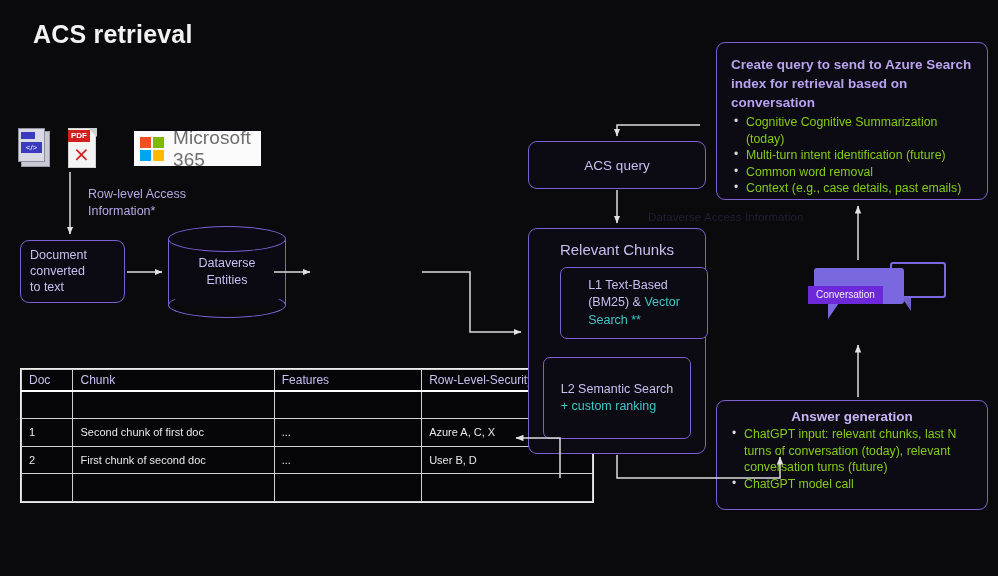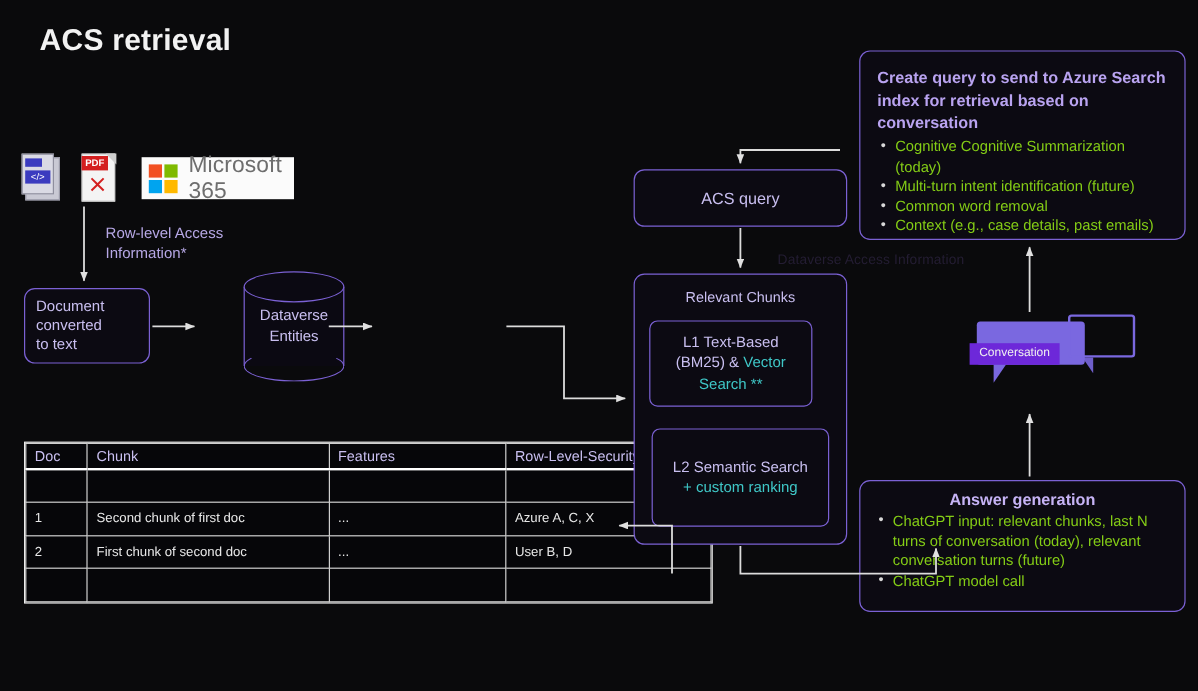--- a/index.html
+++ b/index.html
@@ -23,21 +23,20 @@
   
   .pbox {
     position: absolute;
     border: 1.3px solid #7b61d4;
     border-radius: 9px;
     background: #0c0a12;
   }
   .pbox.tight { border-radius: 7px; }
   .ctr {
     display: flex; align-items: center; justify-content: center;
-    text-align: center;
   }
   
   .lav   { color: #c9bff0; }
   .teal  { color: #3fc7c7; }
   
   #doc-box {
     left: 20px; top: 240px; width: 105px; height: 63px;
     padding: 6px 0 0 9px;
     font-size: 12.5px; line-height: 16px;
   }
@@ -56,21 +55,21 @@
     background: #0b0912;
   }
   .cyl .top { top: 0; }
   .cyl .bot { bottom: 0; background: transparent; border-top-color: transparent; }
   .cyl .lbl {
     position: absolute; left: 0; top: 0; width: 100%; height: 100%;
     display: flex; align-items: center; justify-content: center;
     text-align: center; font-size: 12.5px; line-height: 17px;
     z-index: 3;
   }
-  #cyl-dv  { left: 168px; top: 226px; width: 84px; height: 92px; margin-left: 35px; }
+  #cyl-dv  { left: 168px; top: 226px; width: 118px; height: 92px; }
   #cyl-asi { left: 316px; top: 226px; width: 104px; height: 92px; }
   
   #rla-note {
     position: absolute; left: 88px; top: 186px;
     font-size: 12.5px; line-height: 17px; color: #b7a8e6;
   }
   
   #dv-note {
     position: absolute; left: 648px; top: 211px;
     font-size: 11.5px; color: #241d33;
@@ -104,24 +103,24 @@
   #acs-query {
     left: 528px; top: 141px; width: 178px; height: 48px;
     font-size: 13.5px;
   }
   
   #chunks {
     left: 528px; top: 228px; width: 178px; height: 226px;
   }
   #chunks .hdr {
     position: absolute; left: 0; top: 12px; width: 100%;
-    text-align: center; font-size: 12px;
+    text-align: center; font-size: 15px;
   }
   #l1-box {
-    left: 541px; top: 267px; width: 136px; height: 72px;
+    left: 560px; top: 267px; width: 148px; height: 72px;
     font-size: 12.5px; line-height: 17.5px; padding: 10px 8px;
   }
   #l2-box {
     left: 543px; top: 357px; width: 148px; height: 82px;
     font-size: 12.5px; line-height: 17.5px; padding: 0 8px;
   }
   
   #create-query {
     left: 716px; top: 42px; width: 272px; height: 158px;
     padding: 12px 14px 0 14px;
@@ -211,21 +210,21 @@
     position: absolute; left: 2px; top: 2px; width: 22px; height: 12px;
     background: #d41f1f; color: #fff; font-size: 8px; font-weight: bold;
     line-height: 12px; text-align: center;
   }
   #ic-pdf .acro {
     position: absolute; left: 7px; top: 16px; font-size: 20px;
     color: #d41f1f; line-height: 20px; font-family: "Liberation Serif", serif;
   }
   
   #ic-ms365 {
-    left: 100px; top: 3px; height: 35px;
+    left: 116px; top: 3px; height: 35px;
     background: #fbfbfb; display: flex; align-items: center;
     padding: 0 10px 0 6px;
   }
   #ic-ms365 .sq { width: 24px; height: 24px; display: grid;
     grid-template-columns: 11px 11px; grid-template-rows: 11px 11px; gap: 2px; }
   #ic-ms365 .sq i { display: block; }
   #ic-ms365 .s1 { background: #f25022; }
   #ic-ms365 .s2 { background: #7fba00; }
   #ic-ms365 .s3 { background: #00a4ef; }
   #ic-ms365 .s4 { background: #ffb900; }

